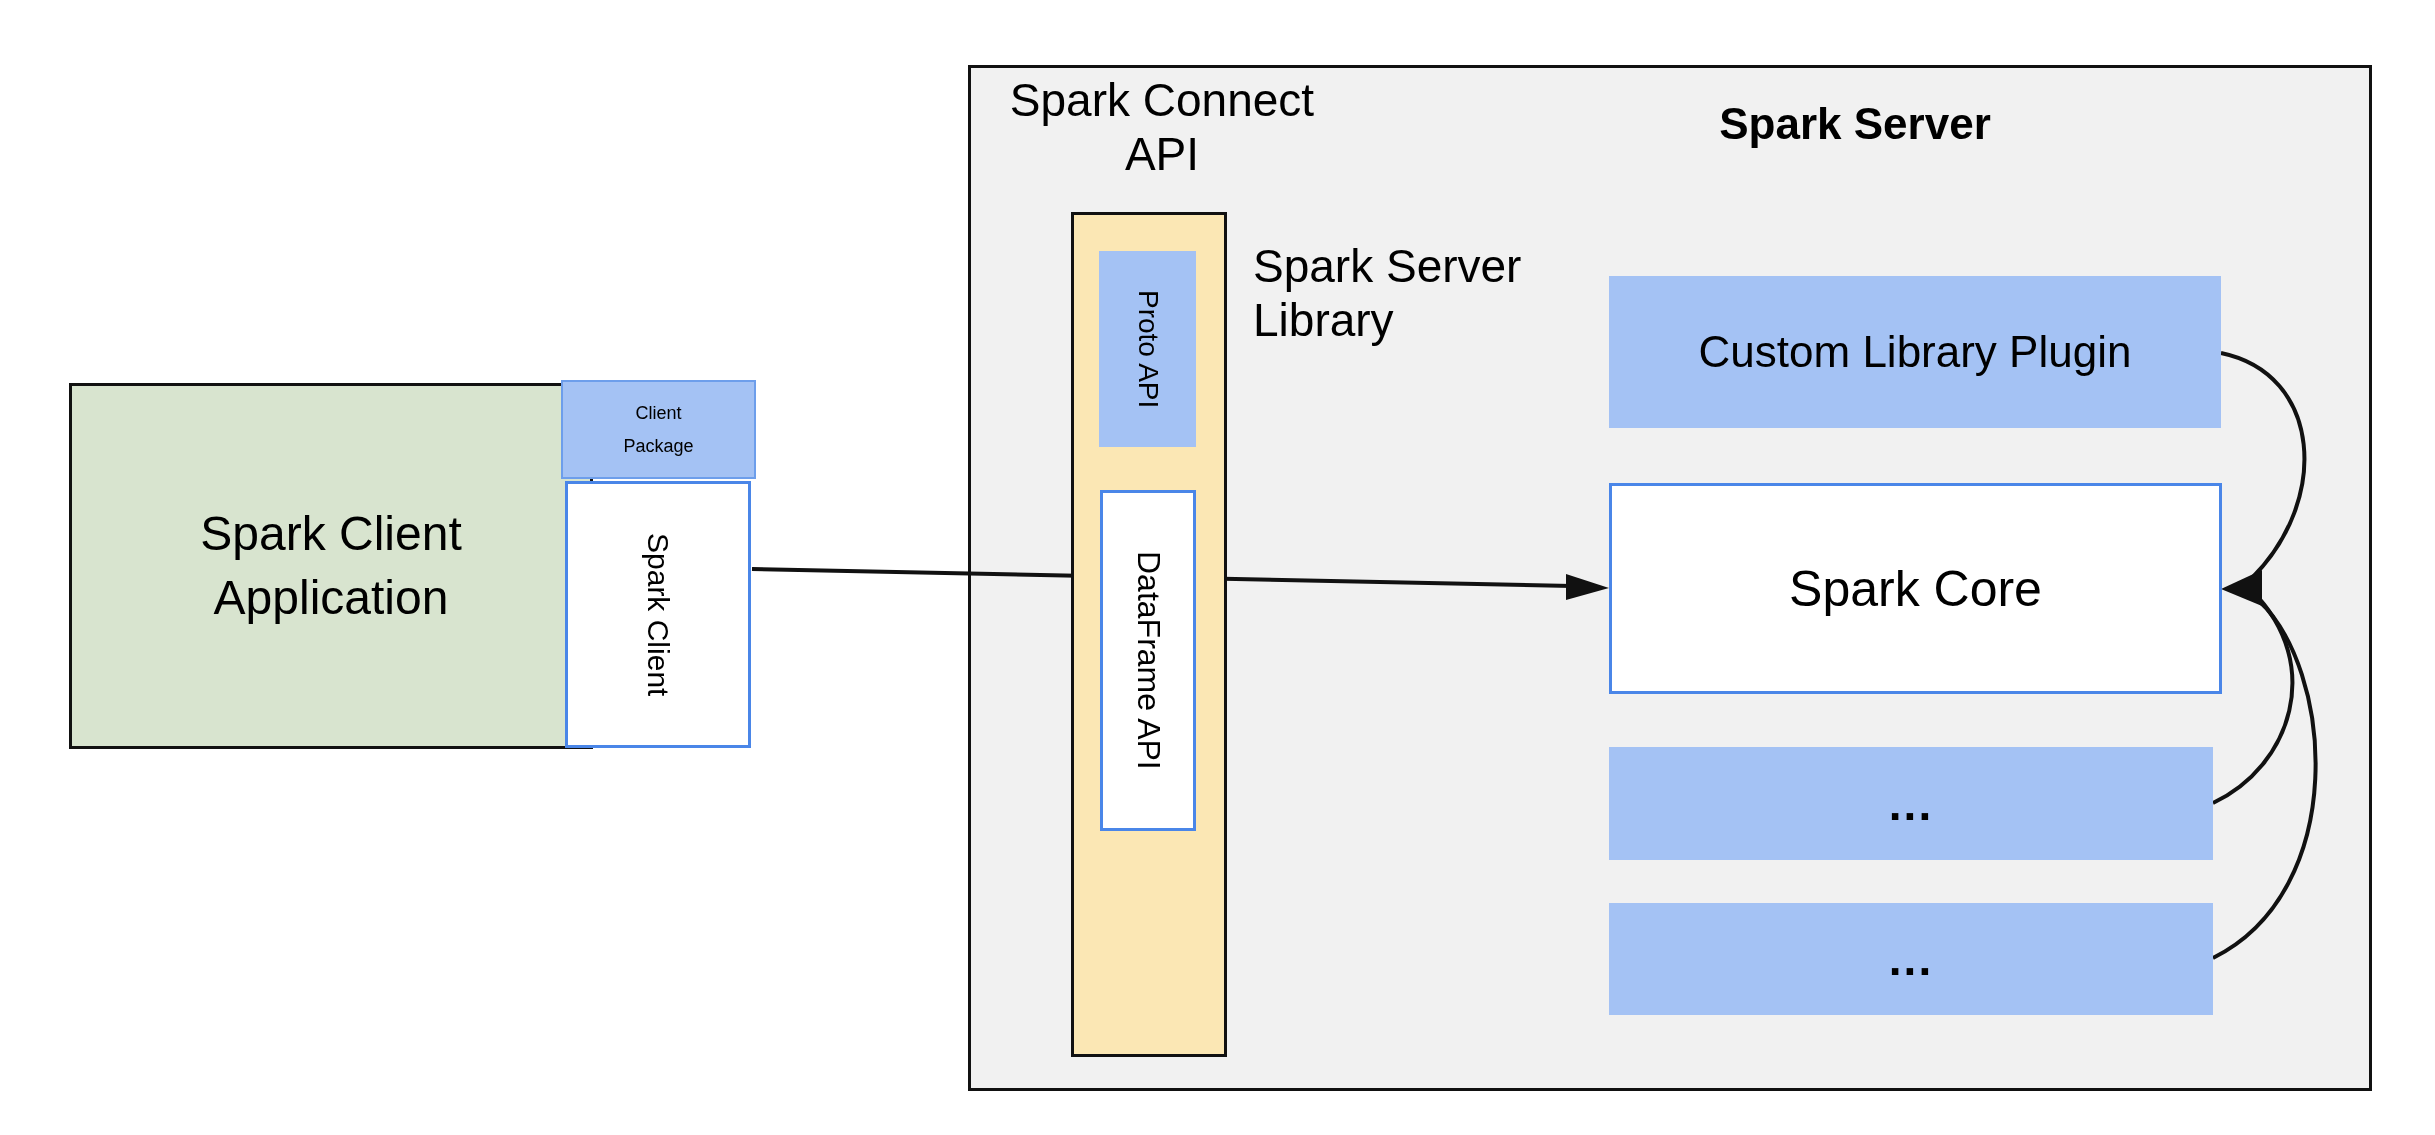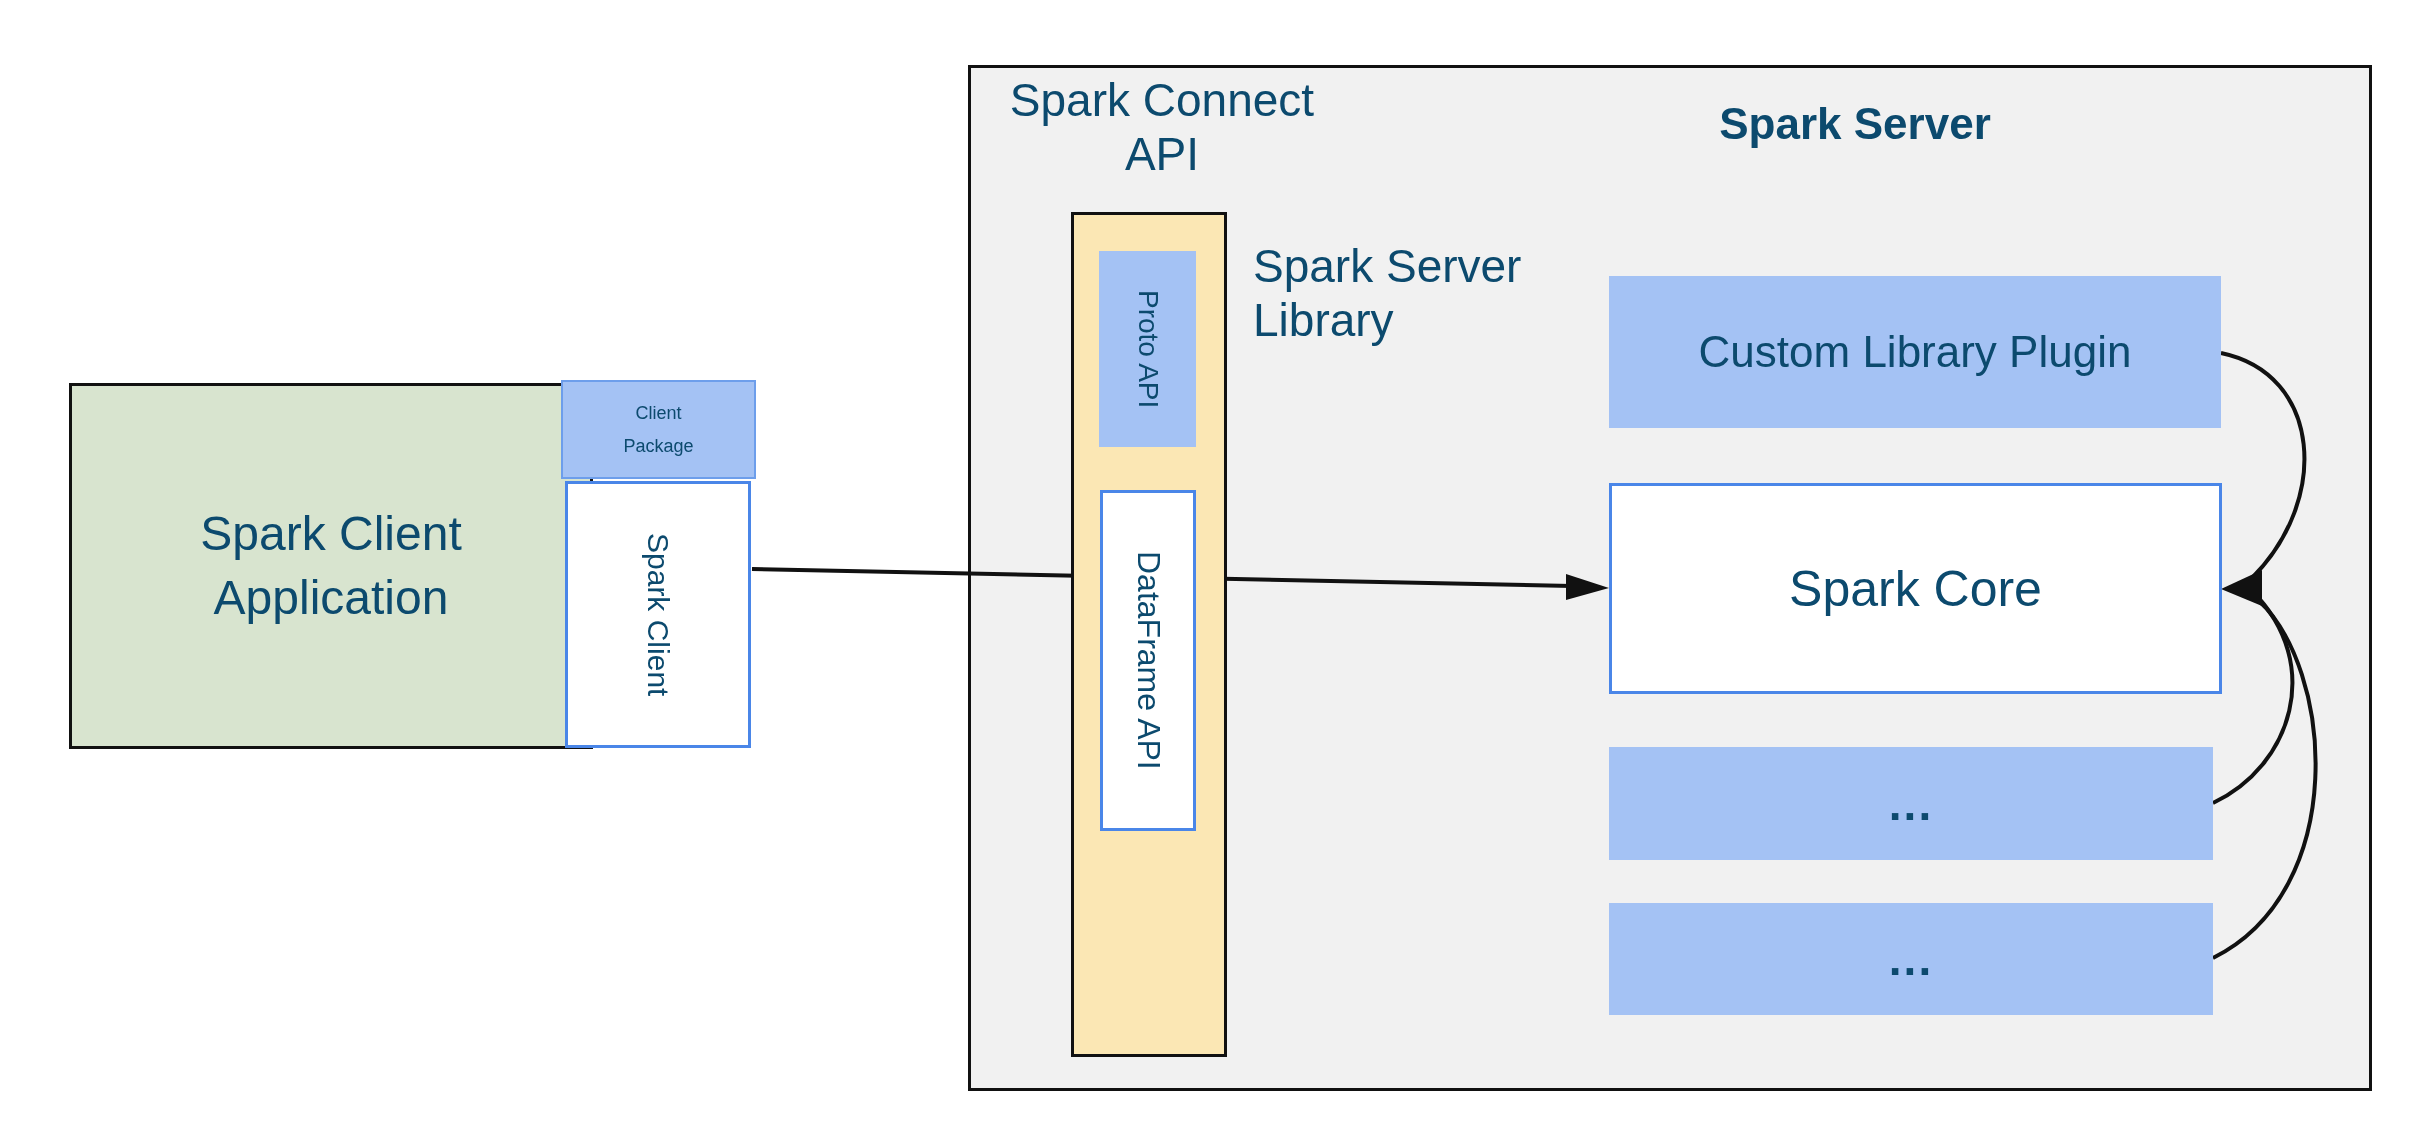--- a/index.html
+++ b/index.html
@@ -10,21 +10,21 @@
     --yellow-fill:#fbe7b4;
     --gray-fill:#f1f1f1;
     --line-black:#111111;
   }
   html,body{margin:0;padding:0;background:#ffffff;}
   #canvas{
     position:relative;
     width:2435px;height:1135px;
     background:#ffffff;
     font-family:"Liberation Sans","DejaVu Sans",sans-serif;
-    color:#0c4a6e;
+    color:#000000;
     overflow:hidden;
   }
   .abs{position:absolute;box-sizing:border-box;}
   .flexc{display:flex;align-items:center;justify-content:center;text-align:center;}
   .preline{white-space:pre-line;}
 
   
   .gray-box{left:968px;top:65px;width:1404px;height:1026px;background:var(--gray-fill);border:3px solid var(--line-black);}
   .green-box{left:69px;top:383px;width:524px;height:366px;background:var(--green-fill);border:3px solid var(--line-black);font-size:48px;line-height:64px;}
   .cpkg-box{left:561px;top:380px;width:195px;height:99px;background:var(--blue-fill);border:2px solid var(--soft-blue-border);font-size:18px;line-height:33px;}

